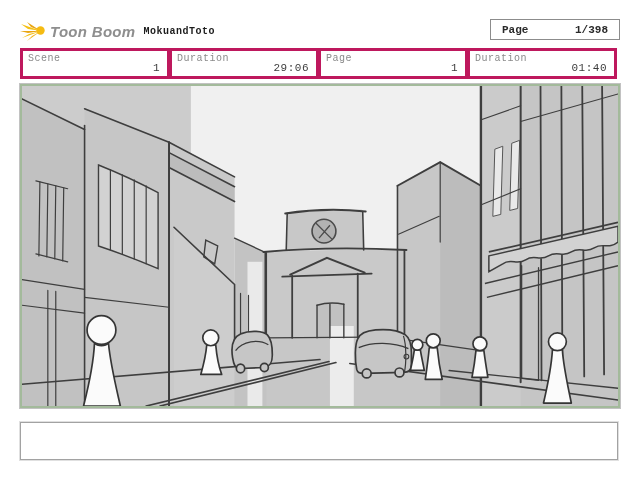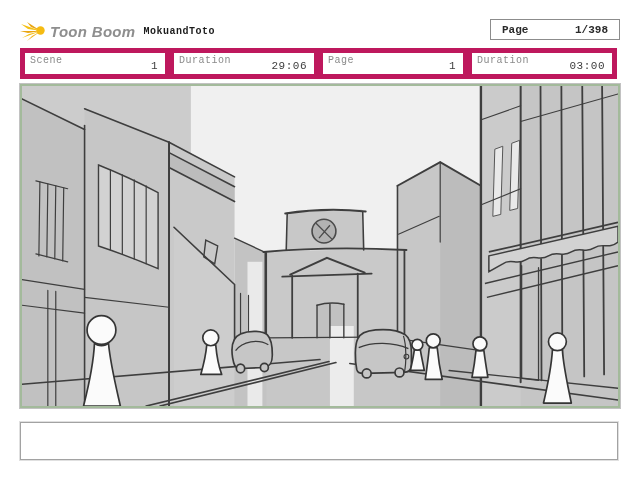--- a/index.html
+++ b/index.html
@@ -15,21 +15,21 @@
   .brand{font-family:"Liberation Sans","DejaVu Sans",sans-serif;
          font-style:italic;font-weight:bold;font-size:15px;color:#8e8e8e;
          letter-spacing:.3px;margin-right:8px;text-align:center;}
   .title{font-size:10px;font-weight:bold;color:#1c1c1c;letter-spacing:.5px;}
   .pagebox{position:absolute;right:0;top:1px;width:106px;height:15px;
            border:1px solid #8c8c8c;padding:2px 11px;display:flex;
            justify-content:space-between;align-items:center;
            font-size:11px;font-weight:bold;color:#2a2a2a;}
   
   .inforow{display:flex;margin-bottom:5px;}
-  .cell{position:relative;width:150px;height:31px;border:5px solid #be185d;
+  .cell{position:relative;width:150px;height:31px;border:3px solid #be185d;
         margin-left:-1px;box-sizing:border-box;background:#fff;}
   .cell:first-child{margin-left:0;}
   .cell .lbl{position:absolute;top:2px;left:5px;font-size:10px;color:#8a8a8a;letter-spacing:.5px;}
   .cell .val{position:absolute;bottom:2px;right:7px;font-size:11px;color:#3c3c3c;letter-spacing:.5px;}
   
   .panel{width:596px;height:320px;border:2px solid #a3ba9b;outline:1px solid #c2c2c2;
          background:#f0f0f0;overflow:hidden;}
   .panel svg{display:block;width:596px;height:320px;}
   
   .caption{margin-top:14px;width:598px;height:38px;border:1px solid #a2a2a2;
@@ -66,21 +66,21 @@
     <div class="cell">
       <span class="lbl">Duration</span>
       <span class="val">29:06</span>
     </div>
     <div class="cell">
       <span class="lbl">Page</span>
       <span class="val">1</span>
     </div>
     <div class="cell">
       <span class="lbl">Duration</span>
-      <span class="val">03:00</span>
+      <span class="val">01:40</span>
     </div>
   </div>
 
   <div class="panel">
     <svg viewBox="0 0 600 324" preserveAspectRatio="none">
 
       <rect x="0" y="0" width="600" height="324" fill="#f0f0f0"></rect>
       <rect x="0" y="247" width="600" height="77" fill="#c7c7c7"></rect>
 
       <rect x="0" y="0" width="170" height="324" fill="#cccccc"></rect>

